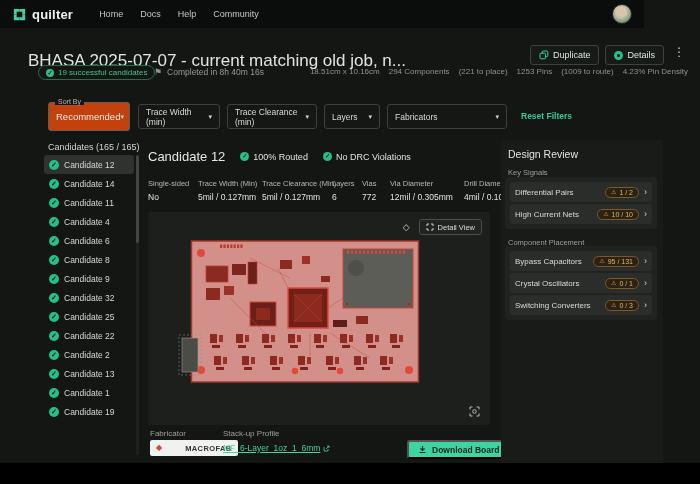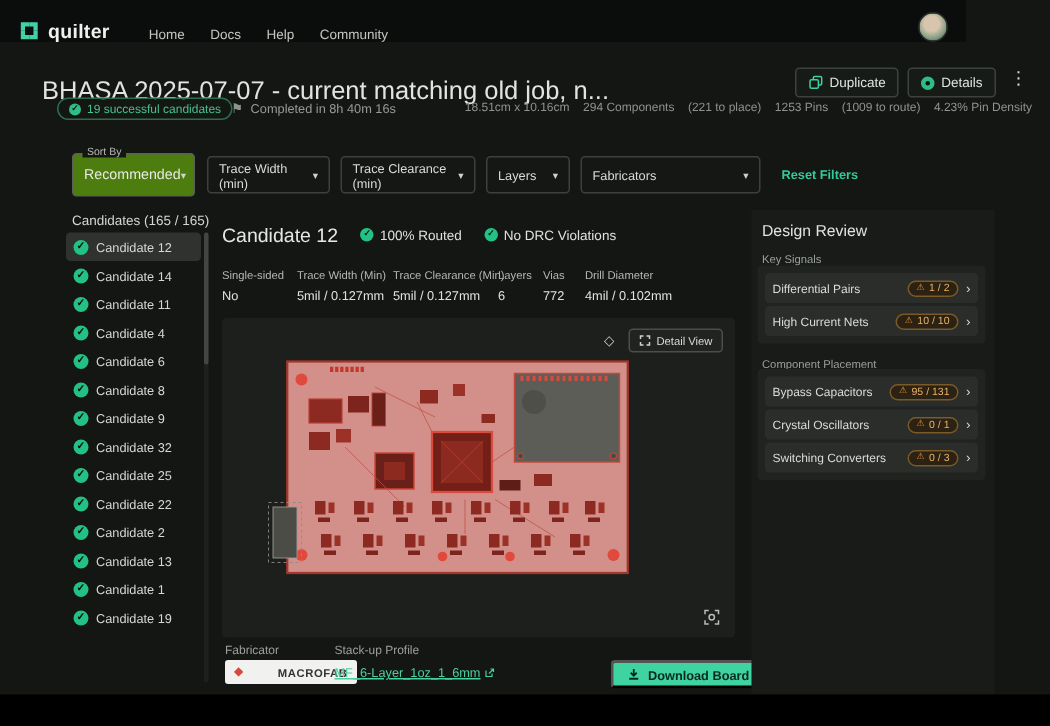--- a/index.html
+++ b/index.html
@@ -1,21 +1,21 @@
 <!DOCTYPE html>
 <html><head>
 <meta charset="utf-8">
 <style>
   html,body{margin:0;padding:0;background:#000;}
   .stage{position:relative;width:700px;height:484px;background:#141613;overflow:hidden;
          font-family:"Liberation Sans",sans-serif;-webkit-font-smoothing:antialiased;}
 
   
   .navbar{position:absolute;top:0;left:0;width:644px;height:28px;background:#0b0d0c;
-          display:flex;align-items:flex-end;padding:0 12px;box-sizing:border-box;}
+          display:flex;align-items:center;padding:0 12px;box-sizing:border-box;}
   .brand{display:flex;align-items:center;gap:5px;}
   .brand-text{color:#eef1ee;font-size:13px;font-weight:bold;letter-spacing:.2px;}
   .nav-links{display:flex;gap:17px;margin-left:26px;}
   .nav-link{color:#c3c7c2;font-size:9px;text-decoration:none;cursor:pointer;}
   .avatar{margin-left:auto;width:18px;height:18px;border-radius:50%;
           background:radial-gradient(circle at 45% 38%,#d9c4ae 0 34%,#8aa387 62%,#46543f 100%);
           border:1px solid #2a2d2a;cursor:pointer;}
 
   
   .page-title{position:absolute;left:28px;top:40px;font-size:17px;color:#e2e4e0;font-weight:400;}
@@ -30,21 +30,21 @@
        height:13px;padding:0 7px;border:1px solid #2c6b50;border-radius:8px;color:#46c28c;font-size:8px;}
   .mini-check{width:8px;height:8px;border-radius:50%;background:#2ebd85;color:#06130d;font-size:6px;
        line-height:8px;text-align:center;font-weight:bold;}
   .completed{position:absolute;left:154px;top:67px;font-size:8.5px;color:#979b96;display:flex;gap:5px;align-items:center;}
   .flag{color:#8e928d;font-size:9px;}
   .stats{position:absolute;right:12px;top:67px;display:flex;gap:9px;font-size:8px;color:#8e9290;}
 
   
   .sortbox{position:absolute;left:48px;top:102px;width:82px;height:29px;border:1px solid #5c615c;border-radius:3px;
        display:flex;align-items:center;justify-content:space-between;padding:0 7px;color:#e8eae6;font-size:9.5px;
-       background:#4d7c0f;box-sizing:border-box;cursor:pointer;}
+       background:#c2410c;box-sizing:border-box;cursor:pointer;}
   .sort-label{position:absolute;top:-5px;left:6px;background:#141613;padding:0 3px;font-size:7px;color:#b6bab5;}
   .caret{font-size:7px;color:#cfd2ce;}
   .dropdowns{position:absolute;left:138px;top:104px;display:flex;gap:7px;}
   .dd{height:25px;border:1px solid #3c413d;border-radius:3px;display:flex;align-items:center;
       justify-content:space-between;padding:0 7px;color:#d9dcd8;font-size:8.5px;box-sizing:border-box;cursor:pointer;background:#151715;}
   .dd:nth-of-type(1){width:82px;}.dd:nth-of-type(2){width:90px;}.dd:nth-of-type(3){width:56px;}.dd:nth-of-type(4){width:120px;}
   .reset{position:absolute;left:521px;top:111px;font-size:8.5px;font-weight:bold;color:#36c89c;cursor:pointer;}
 
   
   .cand-header{position:absolute;left:48px;top:142px;font-size:9px;color:#d3d6d2;}
@@ -313,20 +313,24 @@
       <div class="spec-col">
         <div class="spec-h">Layers</div>
         <div class="spec-v">6</div>
       </div>
 
       <div class="spec-col">
         <div class="spec-h">Vias</div>
         <div class="spec-v">772</div>
       </div>
 
+      <div class="spec-col">
+        <div class="spec-h">Via Diameter</div>
+        <div class="spec-v">12mil / 0.305mm</div>
+      </div>
 
       <div class="spec-col">
         <div class="spec-h">Drill Diameter</div>
         <div class="spec-v">4mil / 0.102mm</div>
       </div>
     </div>
 
   <div class="preview">
     <div class="preview-tools">
       <span class="layers-icon">◇</span>

